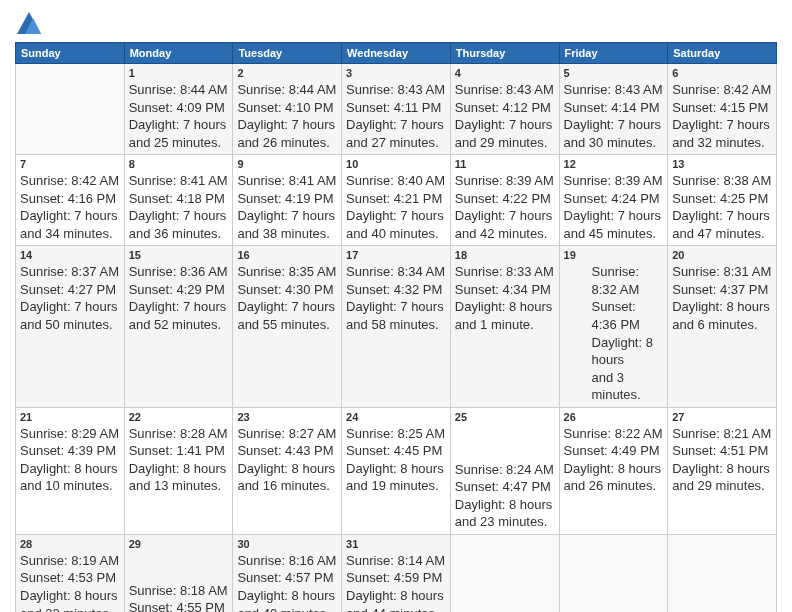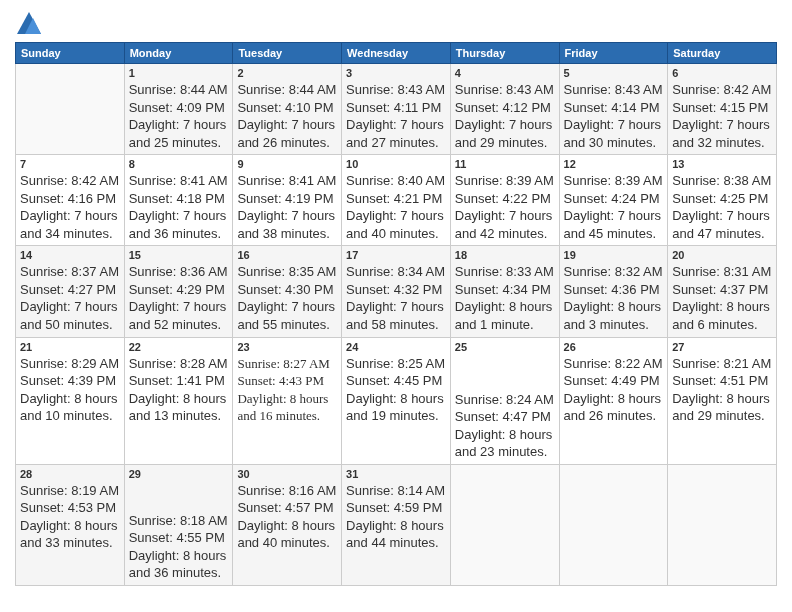--- a/index.html
+++ b/index.html
@@ -268,21 +268,21 @@
           </td>
           <td>
             <span class="day-num">18</span>
             <div class="cell-info" style="white-space: pre-line;">Sunrise: 8:33 AM
 Sunset: 4:34 PM
 Daylight: 8 hours
 and 1 minute.</div>
           </td>
           <td>
             <span class="day-num">19</span>
-            <div class="cell-info" style="white-space: pre-line;">Sunrise: 8:32 AM
+            <div class="cell-info" style="white-space: pre-line; margin-left: 28px;">Sunrise: 8:32 AM
 Sunset: 4:36 PM
 Daylight: 8 hours
 and 3 minutes.</div>
           </td>
           <td>
             <span class="day-num">20</span>
             <div class="cell-info" style="white-space: pre-line;">Sunrise: 8:31 AM
 Sunset: 4:37 PM
 Daylight: 8 hours
 and 6 minutes.</div>
@@ -298,21 +298,21 @@
           </td>
           <td>
             <span class="day-num">22</span>
             <div class="cell-info" style="white-space: pre-line;">Sunrise: 8:28 AM
 Sunset: 1:41 PM
 Daylight: 8 hours
 and 13 minutes.</div>
           </td>
           <td>
             <span class="day-num">23</span>
-            <div class="cell-info" style="white-space: pre-line; font-family: Liberation Serif, serif;">Sunrise: 8:27 AM
+            <div class="cell-info" style="white-space: pre-line;">Sunrise: 8:27 AM
 Sunset: 4:43 PM
 Daylight: 8 hours
 and 16 minutes.</div>
           </td>
           <td>
             <span class="day-num">24</span>
             <div class="cell-info" style="white-space: pre-line;">Sunrise: 8:25 AM
 Sunset: 4:45 PM
 Daylight: 8 hours
 and 19 minutes.</div>

